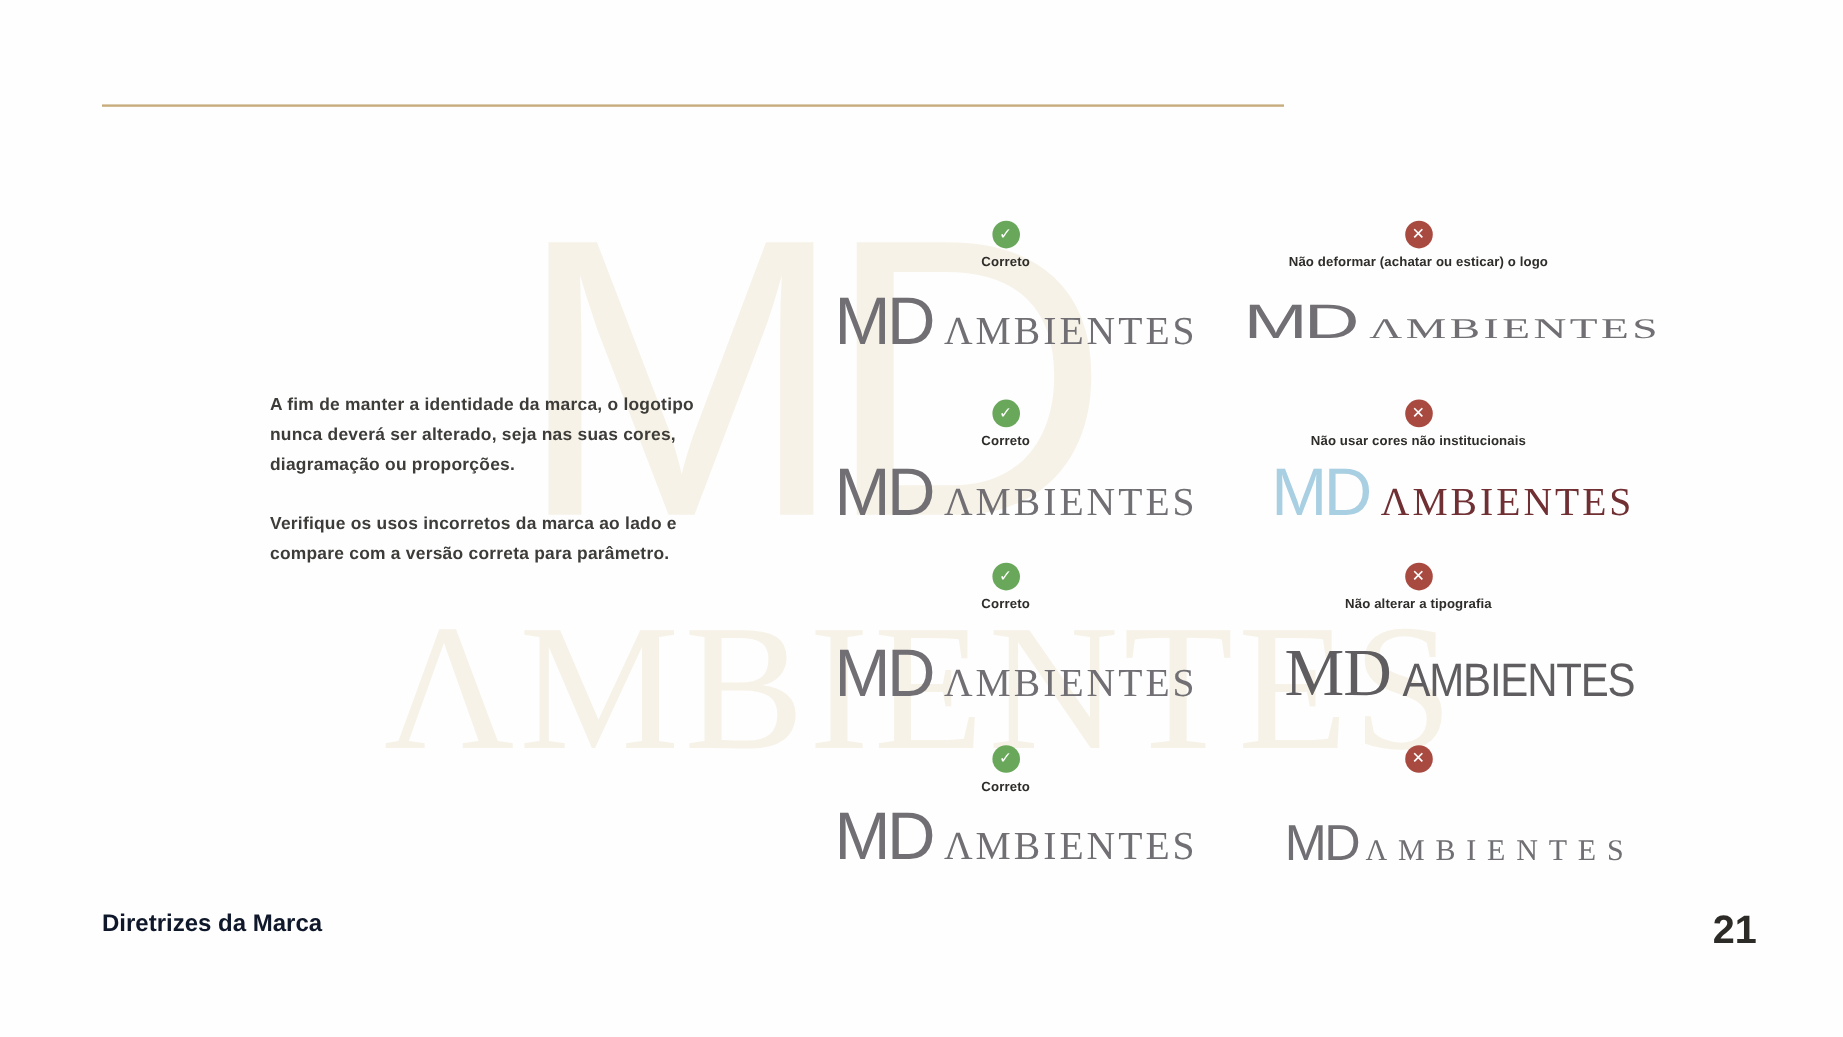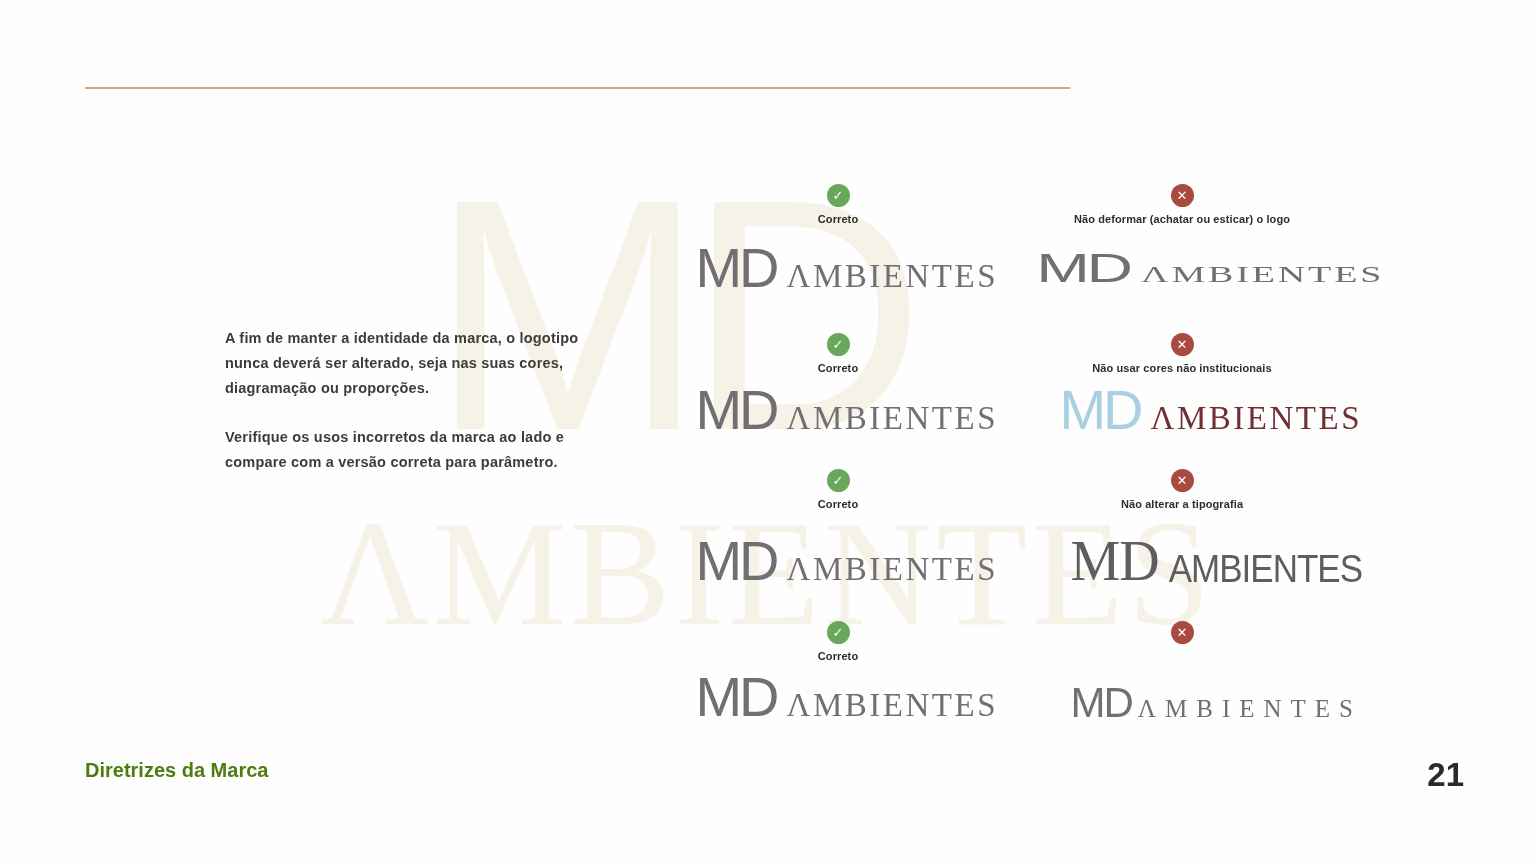--- a/index.html
+++ b/index.html
@@ -39,21 +39,21 @@
   }
   .body-copy{position:absolute;left:225px;top:326px;width:400px;}
   .body-copy p{
     margin:0 0 24px 0;font-size:14.5px;line-height:1.72;
     font-weight:600;color:#3d3c39;letter-spacing:0.2px;
   }
 
   
   .footer-left{
     position:absolute;left:85px;top:759px;
-    font-size:20px;font-weight:bold;color:#4d7c0f;
+    font-size:20px;font-weight:bold;color:#0f172a;
   }
   .page-number{
     position:absolute;right:72px;top:756px;
     font-size:33px;font-weight:bold;color:#2c2b28;
   }
 
   
   .cell{position:absolute;text-align:center;}
   .cell .icon{
     width:23px;height:23px;border-radius:50%;

